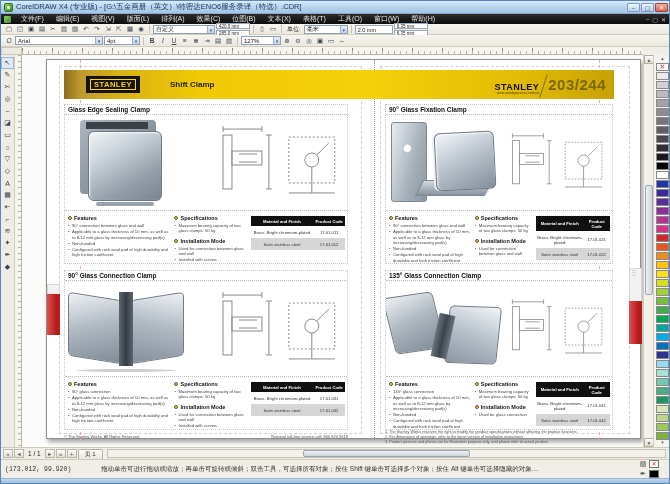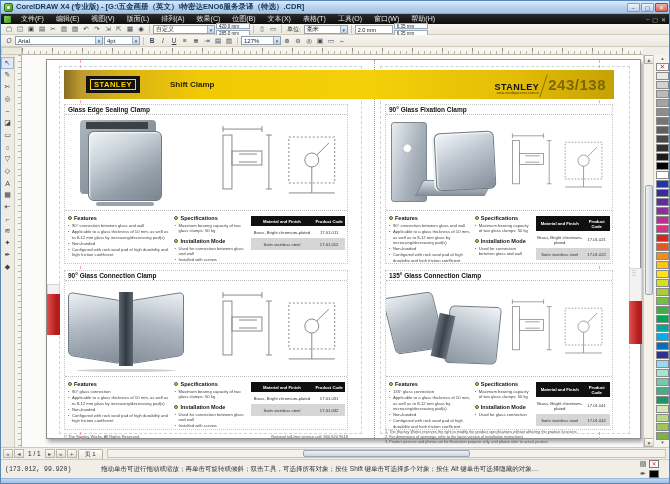--- a/index.html
+++ b/index.html
@@ -5,21 +5,21 @@
   * { margin:0; padding:0; box-sizing:border-box; }
   html,body { width:670px; height:484px; overflow:hidden; font-family:"Liberation Sans",sans-serif; }
   #app { position:relative; width:670px; height:484px; background:#f1eee7; border:1px solid #5a86b8; overflow:hidden; }
 
   
   .titlebar { position:absolute; left:0; top:0; width:670px; height:13px;
     background:linear-gradient(#d9eafb,#b3cfec 60%,#a5c5e6); border-bottom:1px solid #89a9cc;
     display:flex; align-items:center; padding:0 3px; }
   .app-icon { width:9px; height:9px; border-radius:2px; background:linear-gradient(135deg,#8ed05e,#3f8f26); border:1px solid #2e6f1c; margin-right:3px; position:relative; flex:0 0 auto;}
   .app-icon::after{content:""; position:absolute; left:2px; top:2px; width:3px; height:3px; border-radius:50%; background:#fff;}
-  .title { font-size:7.5px; font-weight:bold; color:#17365a; white-space:nowrap; overflow:hidden; flex:1; }
+  .title { font-size:7.5px; font-weight:normal; color:#17365a; white-space:nowrap; overflow:hidden; flex:1; }
   .win-btns { display:flex; gap:1px; }
   .wbtn { width:13px; height:9px; font-size:6px; line-height:8px; text-align:center; color:#2b4a6e;
     background:linear-gradient(#eef4fb,#bcd2ea); border:1px solid #7e9dc0; border-radius:1px; }
   .wbtn.close { background:linear-gradient(#f0b0a4,#d96550); color:#fff; border-color:#a64434; }
 
   
   .menubar { position:absolute; left:0; top:13px; width:670px; height:10px; background:linear-gradient(#2b2b2b,#0d0d0d);
     display:flex; align-items:center; padding:0 2px; }
   .menu-appico { width:7px; height:7px; background:linear-gradient(135deg,#8ed05e,#3f8f26); border-radius:1px; margin:0 4px 0 1px; }
   .menu-item { font-size:7px; color:#e2e2e2; padding:0 6px; line-height:10px; white-space:nowrap; }
@@ -398,21 +398,21 @@
         <span class="stanley-logo">
             <span>STANLEY</span>
           </span>
         <span class="cat-line">Shift Clamp</span>
         <span class="hdr-right">
           <span class="hdr-brand">
             <b>STANLEY</b>
             <i>www.stanleyaccess.com.cn</i>
           </span>
           <span class="hdr-slash"></span>
-          <span class="hdr-page">243/138</span>
+          <span class="hdr-page">203/244</span>
         </span>
       </div>
 
         <div class="product slot-tl">
           <div class="p-title">Glass Edge Sealing Clamp</div>
           <div class="p-photo">
             <div class="p-art art1">
               <i class="a1"></i>
               <i class="a2"></i>
               <i class="a3"></i>

